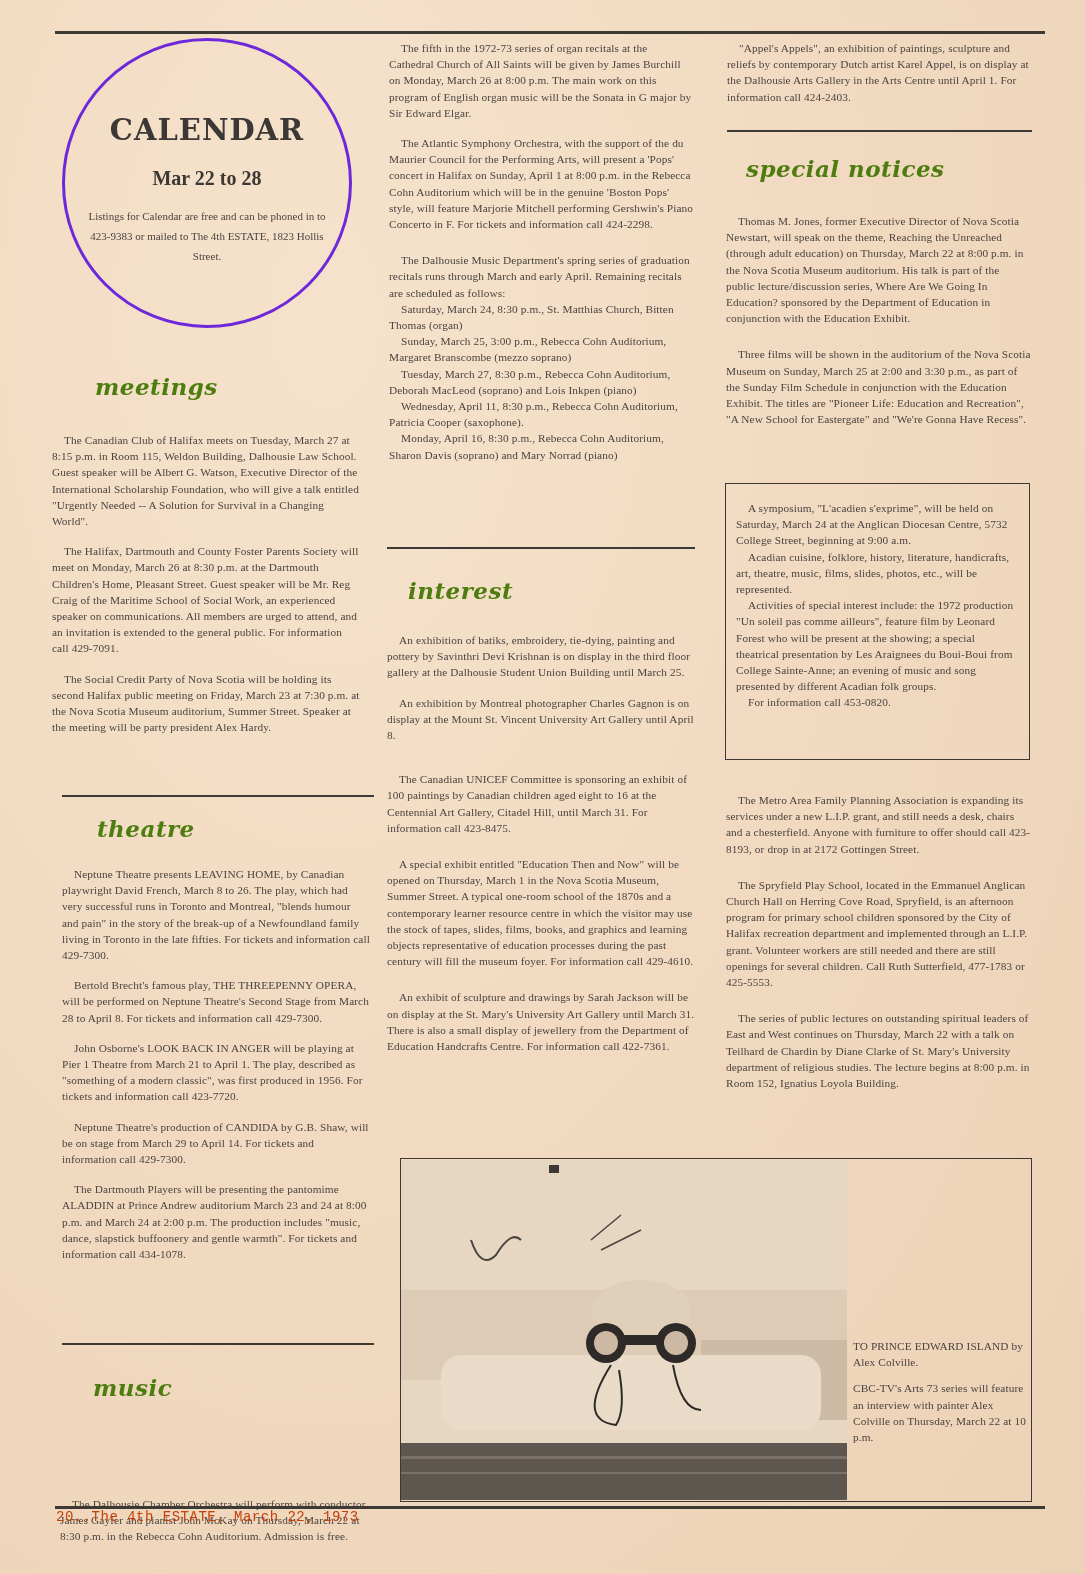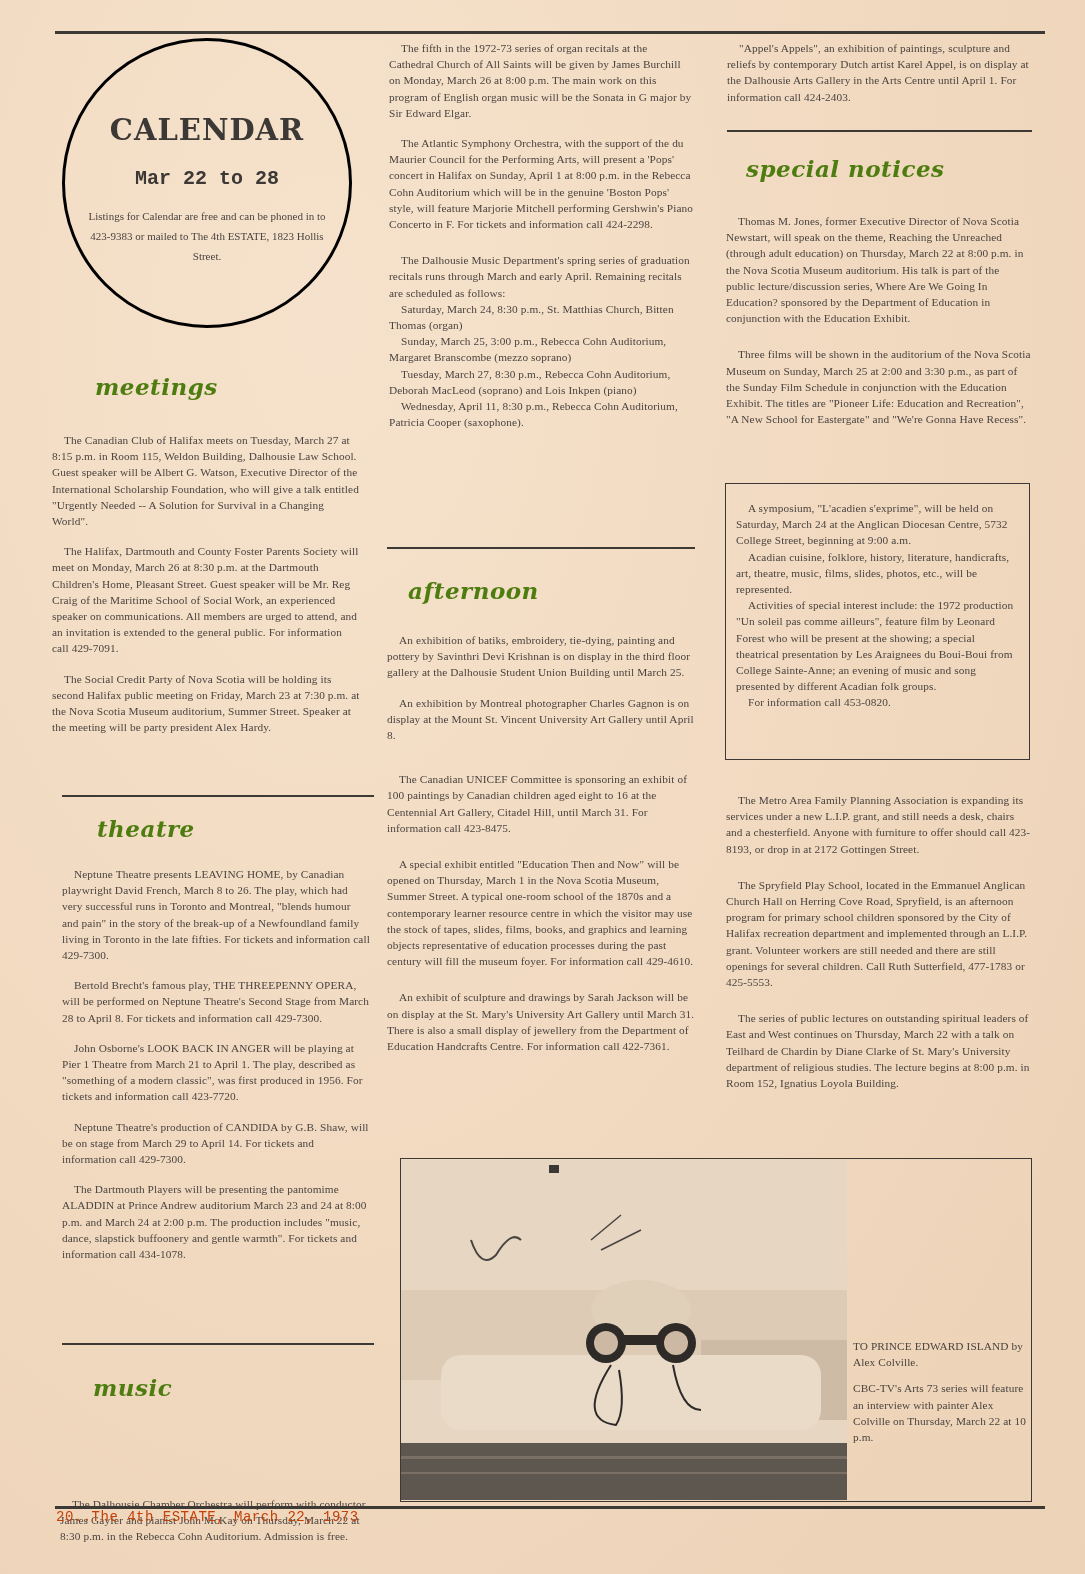--- a/index.html
+++ b/index.html
@@ -23,30 +23,30 @@
     text-indent: 12px; letter-spacing: 0.1px;
   }
   .p.tight { margin-bottom: 0; }
   .section-title {
     font-family: "DejaVu Serif", serif; font-weight: bold; font-style: italic;
     font-size: 23px; color: #4d7c0f; margin: 0; letter-spacing: 0.5px;
     position: absolute;
   }
   .circle {
     position: absolute; left: 62px; top: 38px; width: 290px; height: 290px;
-    border: 3px solid #000000; border-radius: 50%;
+    border: 3px solid #6d28d9; border-radius: 50%;
     box-sizing: border-box; text-align: center;
   }
   .cal-title {
     font-family: "DejaVu Serif", serif; font-weight: bold;
     font-size: 29px; color: #3b3835; position: absolute; left: 0; right: 0; top: 72px;
     letter-spacing: 1px;
   }
   .cal-dates {
-    font-family: Liberation Mono, monospace; font-weight: bold;
+    font-family: Liberation Serif, serif; font-weight: bold;
     font-size: 20px; color: #3b3835; position: absolute; left: 0; right: 0; top: 126px;
   }
   .cal-note {
     font-size: 11px; line-height: 20px; position: absolute; left: 18px; right: 18px; top: 165px;
   }
   .box {
     position: absolute; left: 725px; top: 483px; width: 305px; height: 277px;
     border: 1.5px solid #3b3835; box-sizing: border-box; padding: 16px 10px 0 10px;
   }
   .box .p { margin-bottom: 0; }
@@ -105,24 +105,25 @@
 </div>
 
 <div class="col" style="left:389px; top:40px; width:305px;">
   <p class="p">The fifth in the 1972-73 series of organ recitals at the Cathedral Church of All Saints will be given by James Burchill on Monday, March 26 at 8:00 p.m. The main work on this program of English organ music will be the Sonata in G major by Sir Edward Elgar.</p>
   <p class="p">The Atlantic Symphony Orchestra, with the support of the du Maurier Council for the Performing Arts, will present a 'Pops' concert in Halifax on Sunday, April 1 at 8:00 p.m. in the Rebecca Cohn Auditorium which will be in the genuine 'Boston Pops' style, will feature Marjorie Mitchell performing Gershwin's Piano Concerto in F. For tickets and information call 424-2298.</p>
   <p class="p tight" style="margin-top:20px;">The Dalhousie Music Department's spring series of graduation recitals runs through March and early April. Remaining recitals are scheduled as follows:</p>
   <p class="p tight">Saturday, March 24, 8:30 p.m., St. Matthias Church, Bitten Thomas (organ)</p>
   <p class="p tight">Sunday, March 25, 3:00 p.m., Rebecca Cohn Auditorium, Margaret Branscombe (mezzo soprano)</p>
   <p class="p tight">Tuesday, March 27, 8:30 p.m., Rebecca Cohn Auditorium, Deborah MacLeod (soprano) and Lois Inkpen (piano)</p>
   <p class="p tight">Wednesday, April 11, 8:30 p.m., Rebecca Cohn Auditorium, Patricia Cooper (saxophone).</p>
+  <p class="p tight">Monday, April 16, 8:30 p.m., Rebecca Cohn Auditorium, Sharon Davis (soprano) and Mary Norrad (piano)</p>
 </div>
 <div class="hr" style="left:387px; top:547px; width:308px;"></div>
 
-<div class="section-title" style="left:408px; top:577px;">afternoon</div>
+<div class="section-title" style="left:408px; top:577px;">interest</div>
 <div class="col" style="left:387px; top:632px; width:308px;">
   <p class="p">An exhibition of batiks, embroidery, tie-dying, painting and pottery by Savinthri Devi Krishnan is on display in the third floor gallery at the Dalhousie Student Union Building until March 25.</p>
   <p class="p" style="margin-bottom:28px;">An exhibition by Montreal photographer Charles Gagnon is on display at the Mount St. Vincent University Art Gallery until April 8.</p>
   <p class="p" style="margin-bottom:20px;">The Canadian UNICEF Committee is sponsoring an exhibit of 100 paintings by Canadian children aged eight to 16 at the Centennial Art Gallery, Citadel Hill, until March 31. For information call 423-8475.</p>
   <p class="p" style="margin-bottom:20px;">A special exhibit entitled "Education Then and Now" will be opened on Thursday, March 1 in the Nova Scotia Museum, Summer Street. A typical one-room school of the 1870s and a contemporary learner resource centre in which the visitor may use the stock of tapes, slides, films, books, and graphics and learning objects representative of education processes during the past century will fill the museum foyer. For information call 429-4610.</p>
   <p class="p tight">An exhibit of sculpture and drawings by Sarah Jackson will be on display at the St. Mary's University Art Gallery until March 31. There is also a small display of jewellery from the Department of Education Handcrafts Centre. For information call 422-7361.</p>
 </div>
 
 <div class="col" style="left:727px; top:40px; width:305px;">
   <p class="p tight">"Appel's Appels", an exhibition of paintings, sculpture and reliefs by contemporary Dutch artist Karel Appel, is on display at the Dalhousie Arts Gallery in the Arts Centre until April 1. For information call 424-2403.</p>

